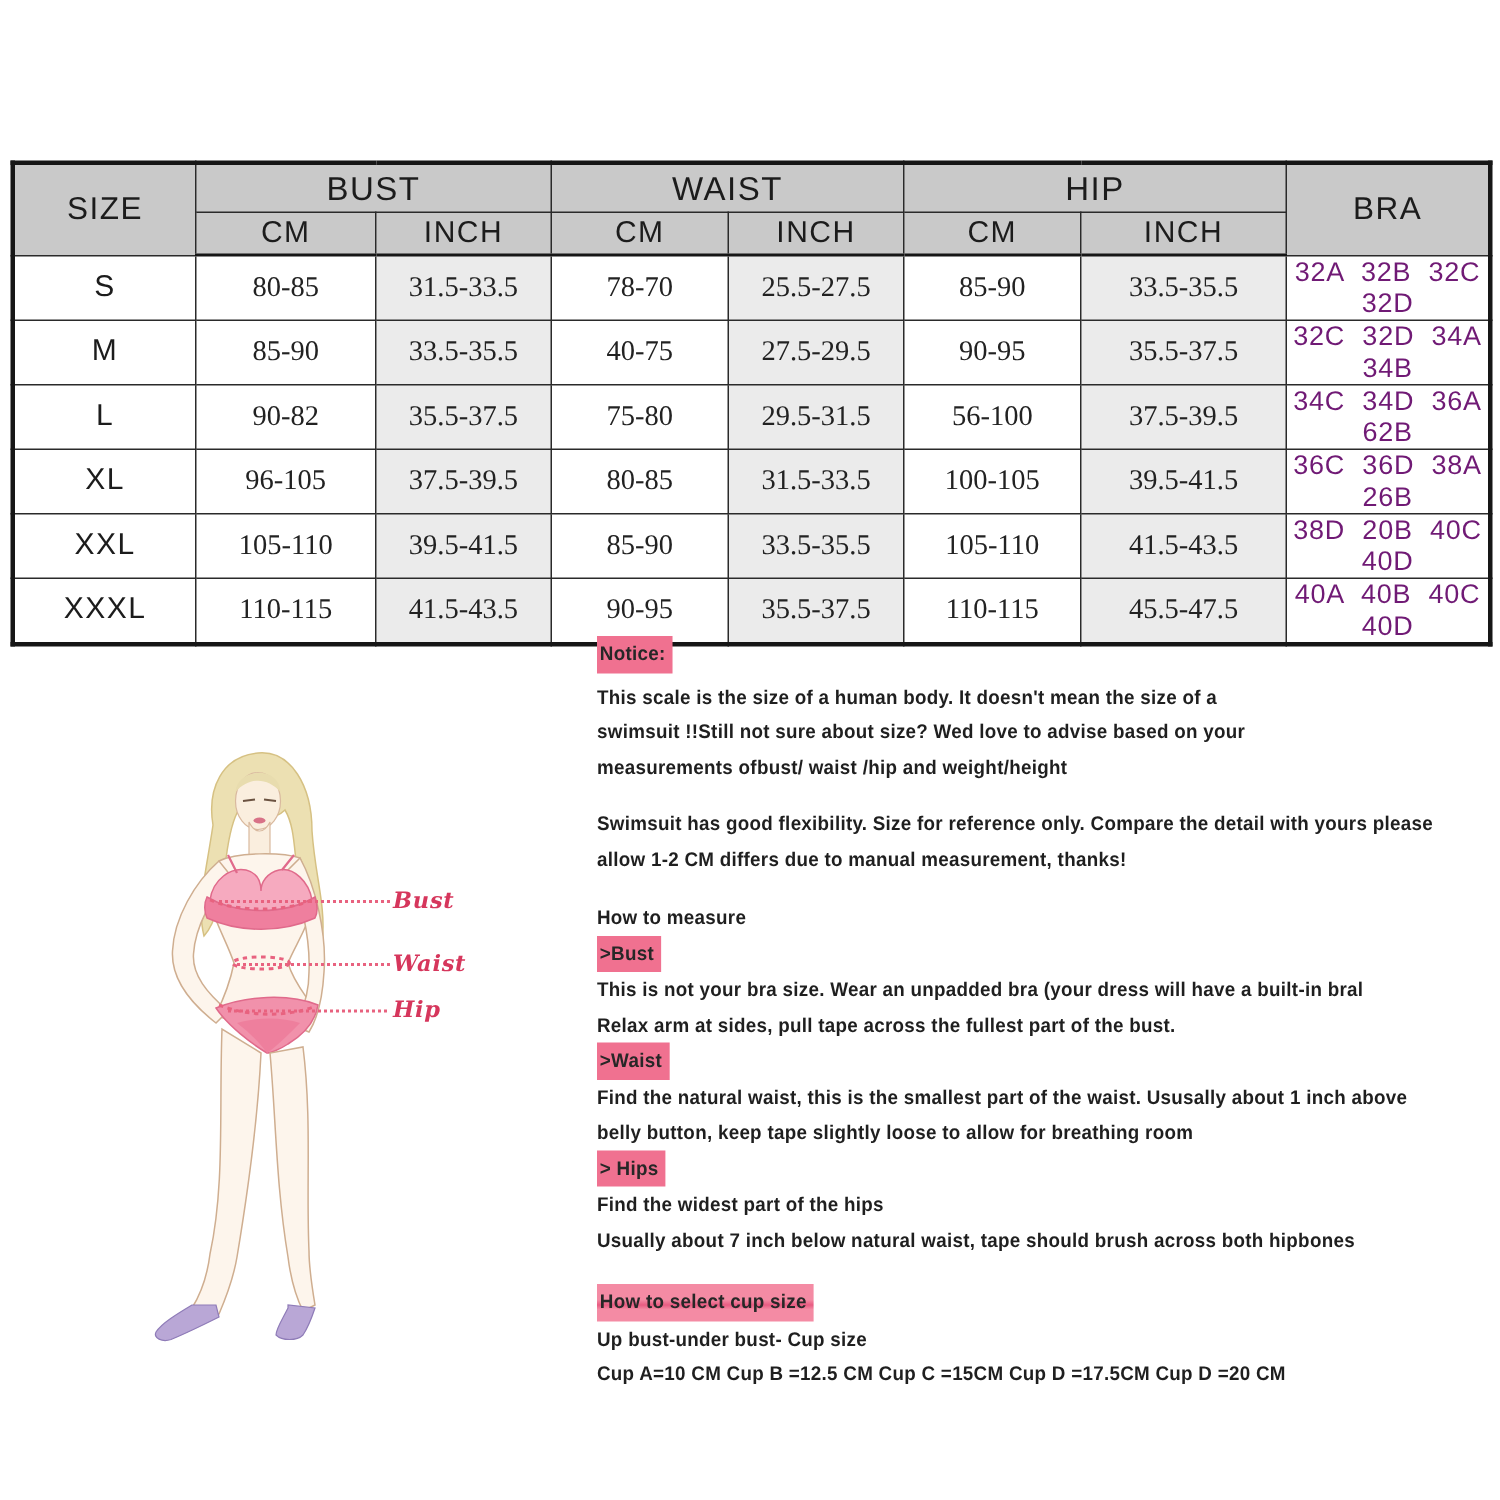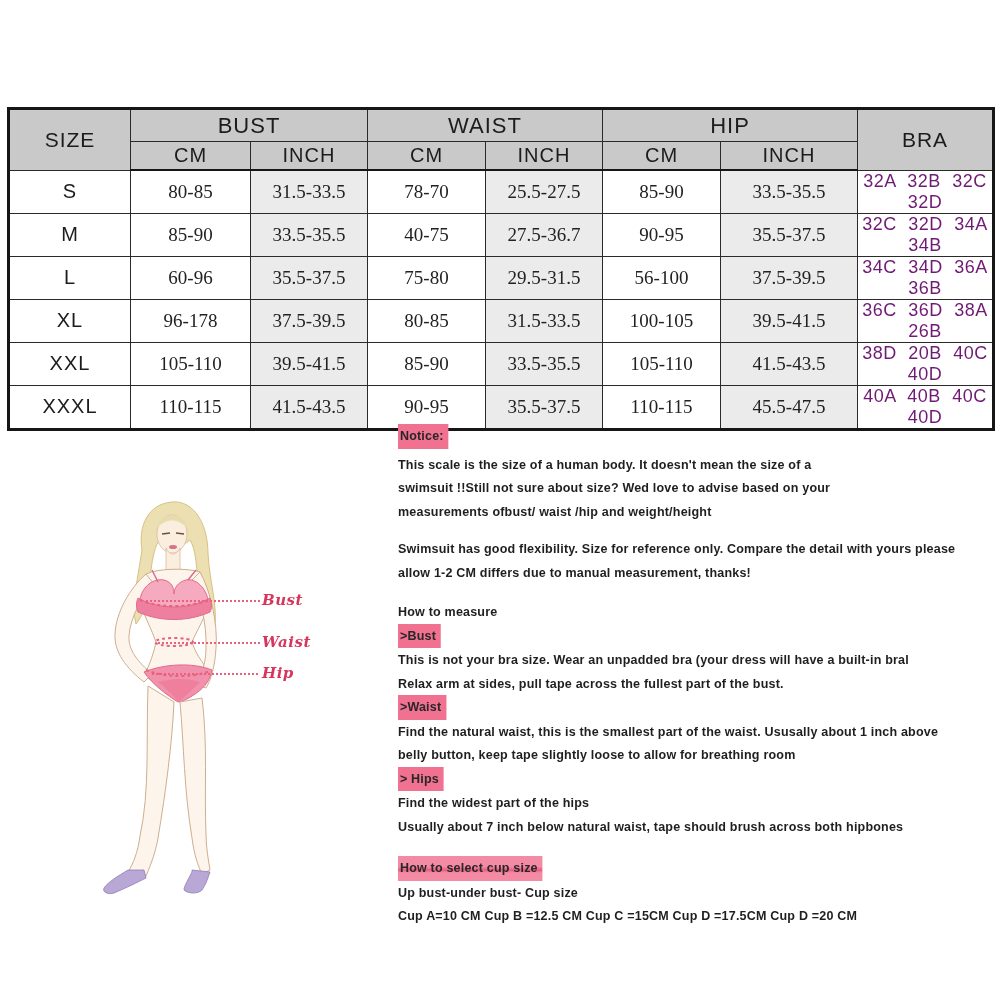--- a/index.html
+++ b/index.html
@@ -93,38 +93,38 @@
           <td class="c-num c-inch">25.5-27.5</td>
           <td class="c-num">85-90</td>
           <td class="c-num c-inch">33.5-35.5</td>
           <td class="c-bra">32A 32B 32C 32D</td>
         </tr>
         <tr>
           <td class="c-size">M</td>
           <td class="c-num">85-90</td>
           <td class="c-num c-inch">33.5-35.5</td>
           <td class="c-num">40-75</td>
-          <td class="c-num c-inch">27.5-36.7</td>
+          <td class="c-num c-inch">27.5-29.5</td>
           <td class="c-num">90-95</td>
           <td class="c-num c-inch">35.5-37.5</td>
           <td class="c-bra">32C 32D 34A 34B</td>
         </tr>
         <tr>
           <td class="c-size">L</td>
-          <td class="c-num">60-96</td>
+          <td class="c-num">90-82</td>
           <td class="c-num c-inch">35.5-37.5</td>
           <td class="c-num">75-80</td>
           <td class="c-num c-inch">29.5-31.5</td>
           <td class="c-num">56-100</td>
           <td class="c-num c-inch">37.5-39.5</td>
-          <td class="c-bra">34C 34D 36A 36B</td>
+          <td class="c-bra">34C 34D 36A 62B</td>
         </tr>
         <tr>
           <td class="c-size">XL</td>
-          <td class="c-num">96-178</td>
+          <td class="c-num">96-105</td>
           <td class="c-num c-inch">37.5-39.5</td>
           <td class="c-num">80-85</td>
           <td class="c-num c-inch">31.5-33.5</td>
           <td class="c-num">100-105</td>
           <td class="c-num c-inch">39.5-41.5</td>
           <td class="c-bra">36C 36D 38A 26B</td>
         </tr>
         <tr>
           <td class="c-size">XXL</td>
           <td class="c-num">105-110</td>

